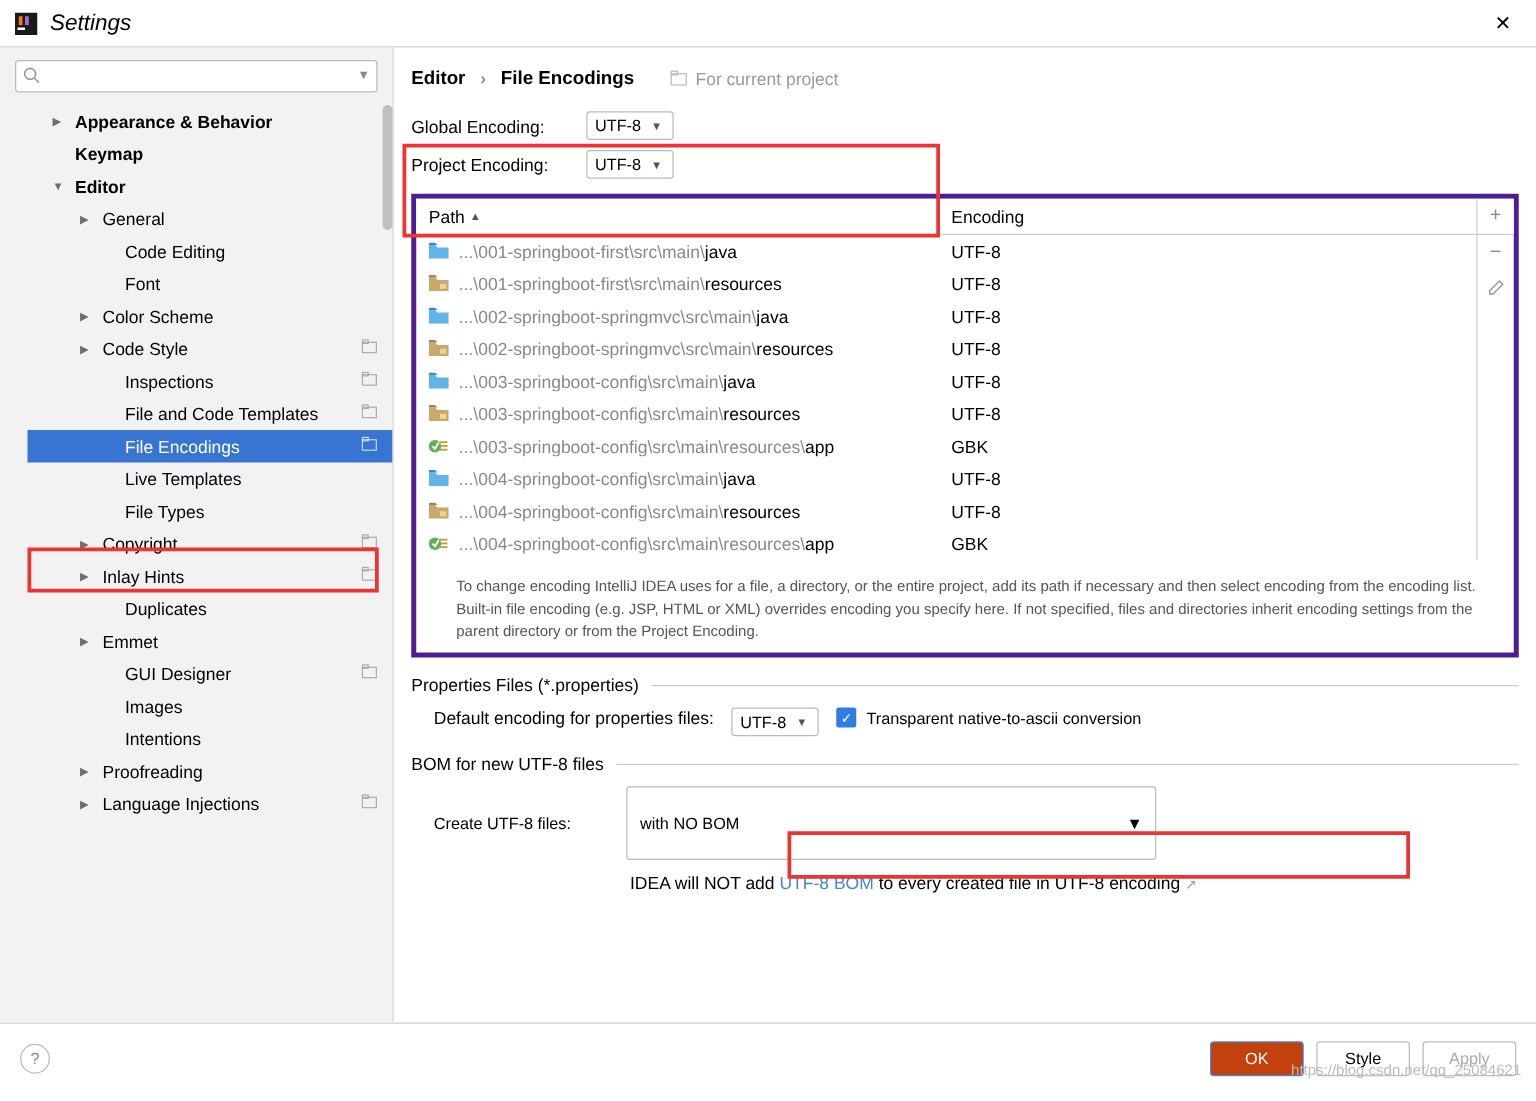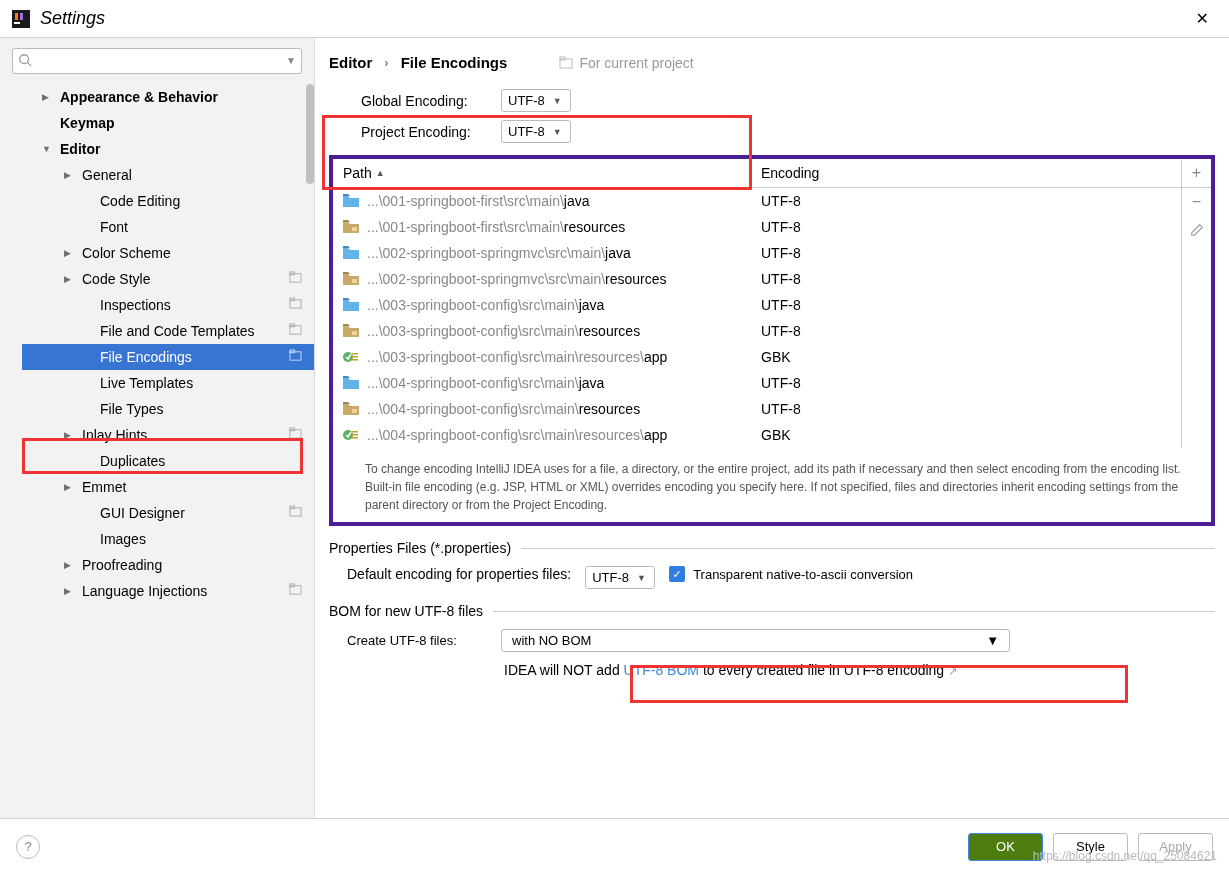--- a/index.html
+++ b/index.html
@@ -36,24 +36,24 @@
 
 .red-box { border: 3px solid #e33; position: absolute; pointer-events: none; z-index: 10; }
 .rb-sidebar { left: 22px; top: 438px; width: 281px; height: 36px; }
 .rb-top { left: 322px; top: 115px; width: 430px; height: 75px; }
 .rb-prop { left: 630px; top: 665px; width: 498px; height: 38px; }
 
 .content { flex: 1; padding: 16px 14px 12px 14px; overflow-y: auto; position: relative; }
 .breadcrumb { display: flex; align-items: center; gap: 12px; margin-bottom: 18px; }
 .breadcrumb .bc { font-size: 15px; font-weight: bold; }
 .breadcrumb .sep { color: #888; font-weight: bold; }
-.breadcrumb .hint { color: #999; margin-left: 40px; display: flex; align-items: center; gap: 6px; font-weight: normal; font-size: 14px; text-align: right; }
+.breadcrumb .hint { color: #999; margin-left: 17px; display: flex; align-items: center; gap: 6px; font-weight: normal; font-size: 14px; text-align: right; }
 
 .form-row { display: flex; align-items: center; margin-bottom: 8px; }
-.form-row .flabel { width: 140px; font-size: 14px; margin-left: 32px; }
+.form-row .flabel { width: 140px; font-size: 14px; }
 .combo { display: inline-flex; align-items: center; border: 1px solid #bbb; border-radius: 3px; padding: 3px 6px; background: #fff; cursor: pointer; gap: 8px; min-width: 70px; }
 .combo .ctext { font-size: 13px; }
 .combo .carrow { font-size: 9px; color: #555; }
 
 .table-wrap { border: 4px solid #4c1d95; margin-top: 12px; }
 .table-head { display: flex; background: #fff; border-bottom: 1px solid #ccc; }
 .table-head .col { padding: 6px 10px; font-size: 14px; border-right: 1px solid #ccc; }
 .table-head .col.path { flex: 1; display: flex; align-items: center; gap: 4px; }
 .table-head .col.enc { width: 430px; border-right: none; }
 .table-head .sort { font-size: 9px; color: #555; }
@@ -75,30 +75,30 @@
 
 .section-title { font-size: 14px; margin: 14px 0 10px 0; display: flex; align-items: center; gap: 10px; }
 .section-title .line { flex: 1; height: 1px; background: #ccc; }
 
 .prop-row { display: flex; align-items: flex-start; gap: 14px; padding-left: 18px; margin-bottom: 6px; }
 .prop-row .plabel { font-size: 14px; }
 .checkbox-wrap { display: flex; align-items: center; gap: 8px; }
 .cb { width: 16px; height: 16px; background: #2f7de1; border-radius: 2px; display: flex; align-items: center; justify-content: center; color: #fff; font-size: 11px; }
 
 .bom-row { display: flex; align-items: center; gap: 14px; padding-left: 18px; }
-.wide-combo { border: 1px solid #bbb; border-radius: 3px; padding: 3px 10px; display: flex; align-items: flex-start; justify-content: space-between; width: 509px; cursor: pointer; }
+.wide-combo { border: 1px solid #bbb; border-radius: 3px; padding: 21px 10px; display: flex; align-items: flex-start; justify-content: space-between; width: 424px; cursor: pointer; }
 .bom-note { padding-left: 175px; margin-top: 10px; font-size: 14px; }
 .bom-note a { color: #4286d6; text-decoration: none; }
 .ext-icon { color: #999; font-size: 11px; margin-left: 4px; }
 
 .footer { height: 56px; border-top: 1px solid #d0d0d0; display: flex; align-items: center; padding: 0 16px; }
 .help-btn { width: 24px; height: 24px; border: 1px solid #bbb; border-radius: 50%; display: flex; align-items: center; justify-content: center; color: #888; cursor: pointer; }
 .footer-spacer { flex: 1; }
 .btn { min-width: 75px; height: 28px; border-radius: 3px; border: 1px solid #bbb; background: #fff; margin-left: 10px; cursor: pointer; font-size: 13px; padding: 0 14px; }
-.btn.primary { background: #4d7c0f; border-color: #3c8ae6; color: #fff; }
+.btn.primary { background: #c2410c; border-color: #3c8ae6; color: #fff; }
 .btn.disabled { color: #aaa; cursor: default; }
 .watermark { position: absolute; right: 12px; bottom: 18px; color: #bbb; font-size: 12px; pointer-events: none; }
 </style>
 </head>
 <body>
 
 <div class="titlebar">
   <svg class="app-icon" viewBox="0 0 18 18">
       <rect width="18" height="18" fill="#1a1a1a"></rect>
       <rect x="2" y="12" width="6" height="2" fill="#fff"></rect>
@@ -187,20 +187,28 @@
         <div class="tree-item d3">
           <span class="arrow "></span>
           <span class="label">Live Templates</span>
         </div>
         <div class="tree-item d3">
           <span class="arrow "></span>
           <span class="label">File Types</span>
         </div>
         <div class="tree-item d2">
           <span class="arrow right"></span>
+          <span class="label">Copyright</span>
+          <span class="badge"><svg width="13" height="13" viewBox="0 0 14 14">
+              <rect x="1" y="3" width="12" height="9" fill="none" stroke="currentColor"></rect>
+              <rect x="1" y="1" width="5" height="3" fill="none" stroke="currentColor"></rect>
+            </svg></span>
+        </div>
+        <div class="tree-item d2">
+          <span class="arrow right"></span>
           <span class="label">Inlay Hints</span>
           <span class="badge"><svg width="13" height="13" viewBox="0 0 14 14">
               <rect x="1" y="3" width="12" height="9" fill="none" stroke="currentColor"></rect>
               <rect x="1" y="1" width="5" height="3" fill="none" stroke="currentColor"></rect>
             </svg></span>
         </div>
         <div class="tree-item d3">
           <span class="arrow "></span>
           <span class="label">Duplicates</span>
         </div>
@@ -212,20 +220,24 @@
           <span class="arrow "></span>
           <span class="label">GUI Designer</span>
           <span class="badge"><svg width="13" height="13" viewBox="0 0 14 14">
               <rect x="1" y="3" width="12" height="9" fill="none" stroke="currentColor"></rect>
               <rect x="1" y="1" width="5" height="3" fill="none" stroke="currentColor"></rect>
             </svg></span>
         </div>
         <div class="tree-item d3">
           <span class="arrow "></span>
           <span class="label">Images</span>
+        </div>
+        <div class="tree-item d3">
+          <span class="arrow "></span>
+          <span class="label">Intentions</span>
         </div>
         <div class="tree-item d2">
           <span class="arrow right"></span>
           <span class="label">Proofreading</span>
         </div>
         <div class="tree-item d2">
           <span class="arrow right"></span>
           <span class="label">Language Injections</span>
           <span class="badge"><svg width="13" height="13" viewBox="0 0 14 14">
               <rect x="1" y="3" width="12" height="9" fill="none" stroke="currentColor"></rect>

